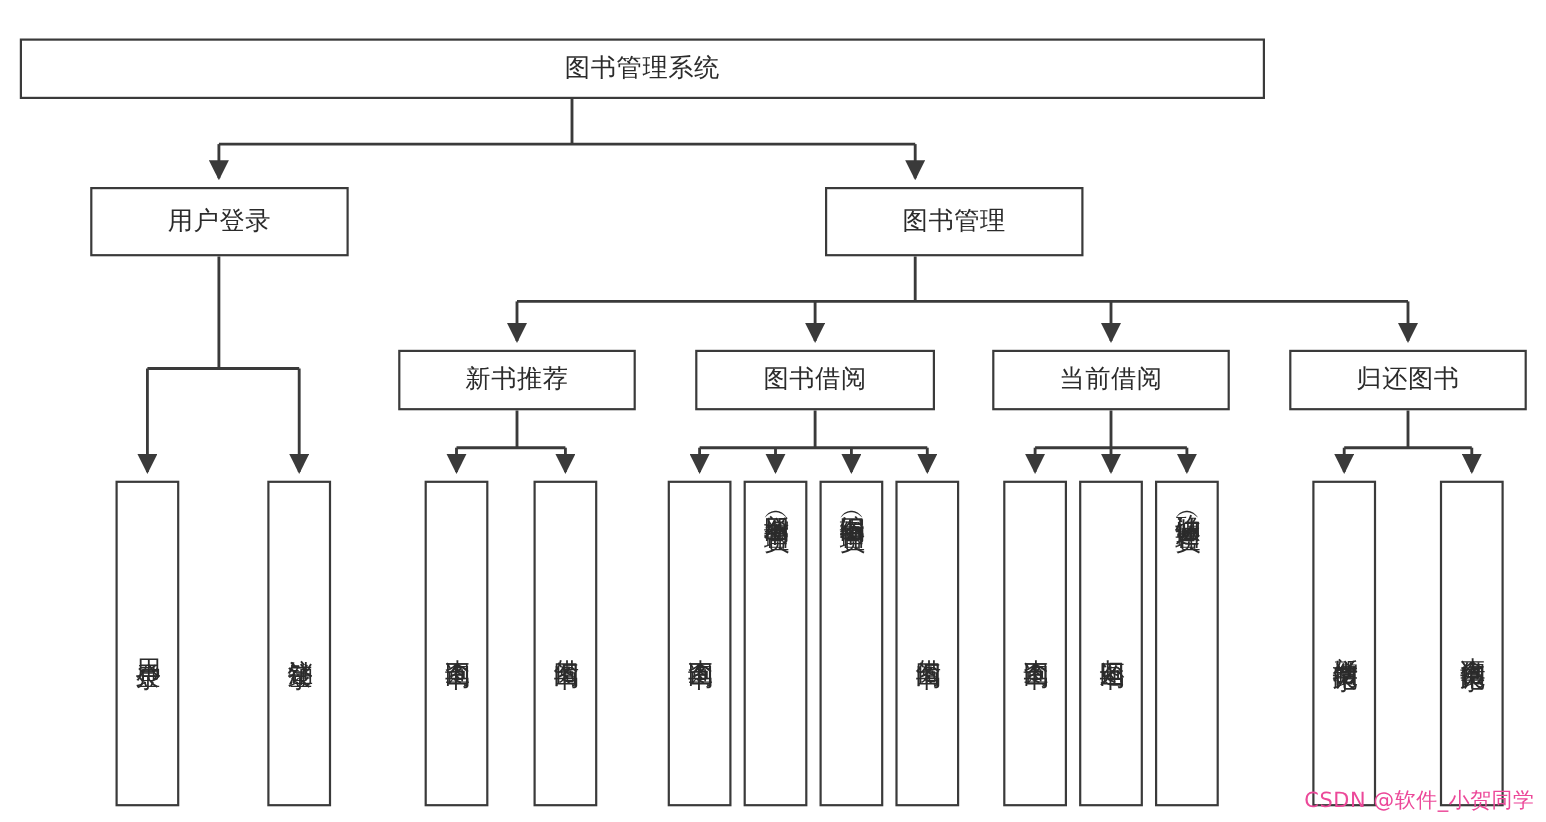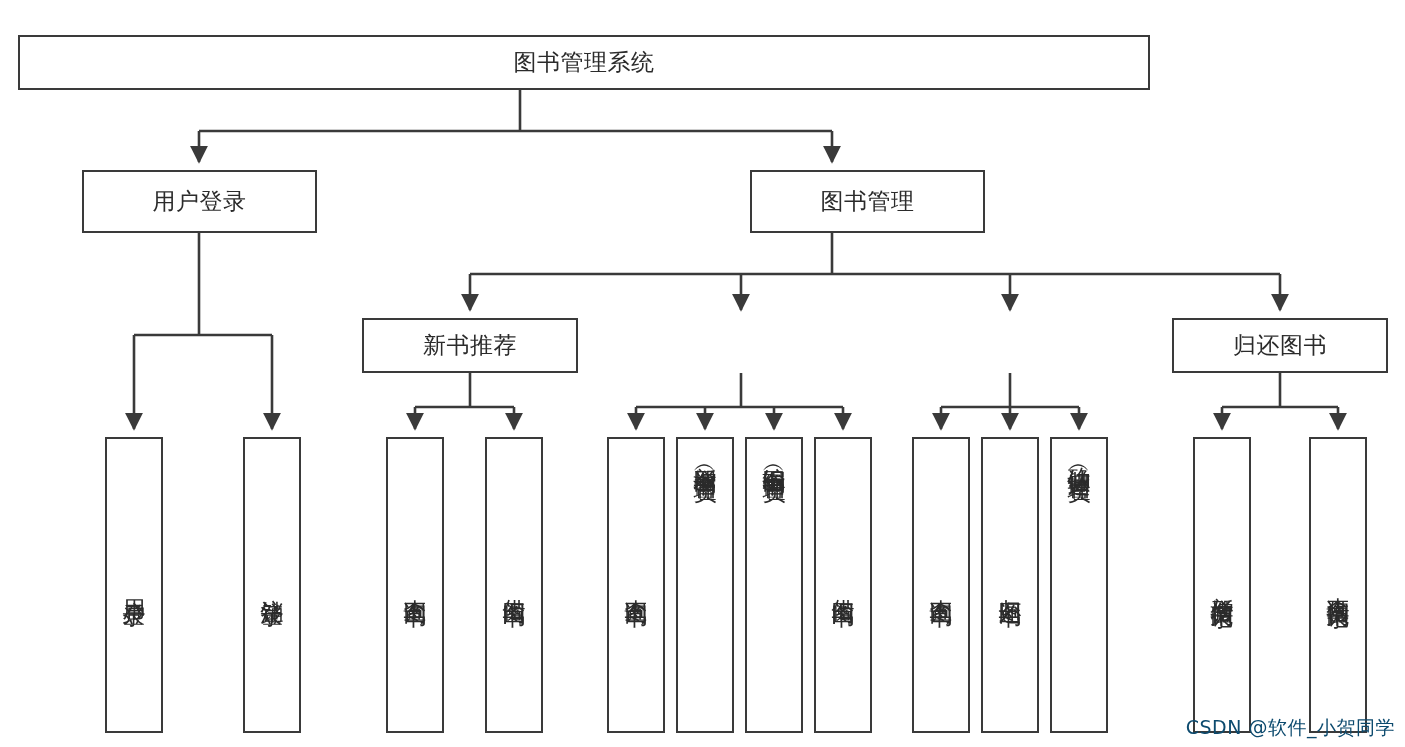--- a/index.html
+++ b/index.html
@@ -57,21 +57,21 @@
   }
   .node-vertical.center-text {
     align-items: center;
     padding-top: 0;
   }
   #watermark {
     position: absolute;
     right: 10px;
     bottom: 6px;
     font-size: 19px;
-    color: #0c4a6e;
+    color: #ec4899;
     letter-spacing: 0.5px;
     white-space: nowrap;
     pointer-events: none;
   }
 </style>
 </head>
 <body>
 
 <div id="diagram-root">
 
@@ -133,20 +133,26 @@
   <div class="node-box node-horizontal" style="left:82px; top:170px; width:235px; height:63px;">
     <span class="node-label">用户登录</span>
   </div>
   <div class="node-box node-horizontal" style="left:712px; top:170px; width:235px; height:63px;margin-left:38px;">
     <span class="node-label">图书管理</span>
   </div>
 
   <div class="node-box node-horizontal" style="left:362px; top:318px; width:216px; height:55px;">
     <span class="node-label">新书推荐</span>
   </div>
+  <div class="node-box node-horizontal" style="left:632px; top:318px; width:218px; height:55px;">
+    <span class="node-label">图书借阅</span>
+  </div>
+  <div class="node-box node-horizontal" style="left:902px; top:318px; width:216px; height:55px;">
+    <span class="node-label">当前借阅</span>
+  </div>
   <div class="node-box node-horizontal" style="left:1172px; top:318px; width:216px; height:55px;">
     <span class="node-label">归还图书</span>
   </div>
 
   <div class="node-box node-vertical center-text" style="left:105px; top:437px; width:58px; height:296px;">
     <span class="node-label">用户登录</span>
   </div>
   <div class="node-box node-vertical center-text" style="left:243px; top:437px; width:58px; height:296px;">
     <span class="node-label">注销登录</span>
   </div>

